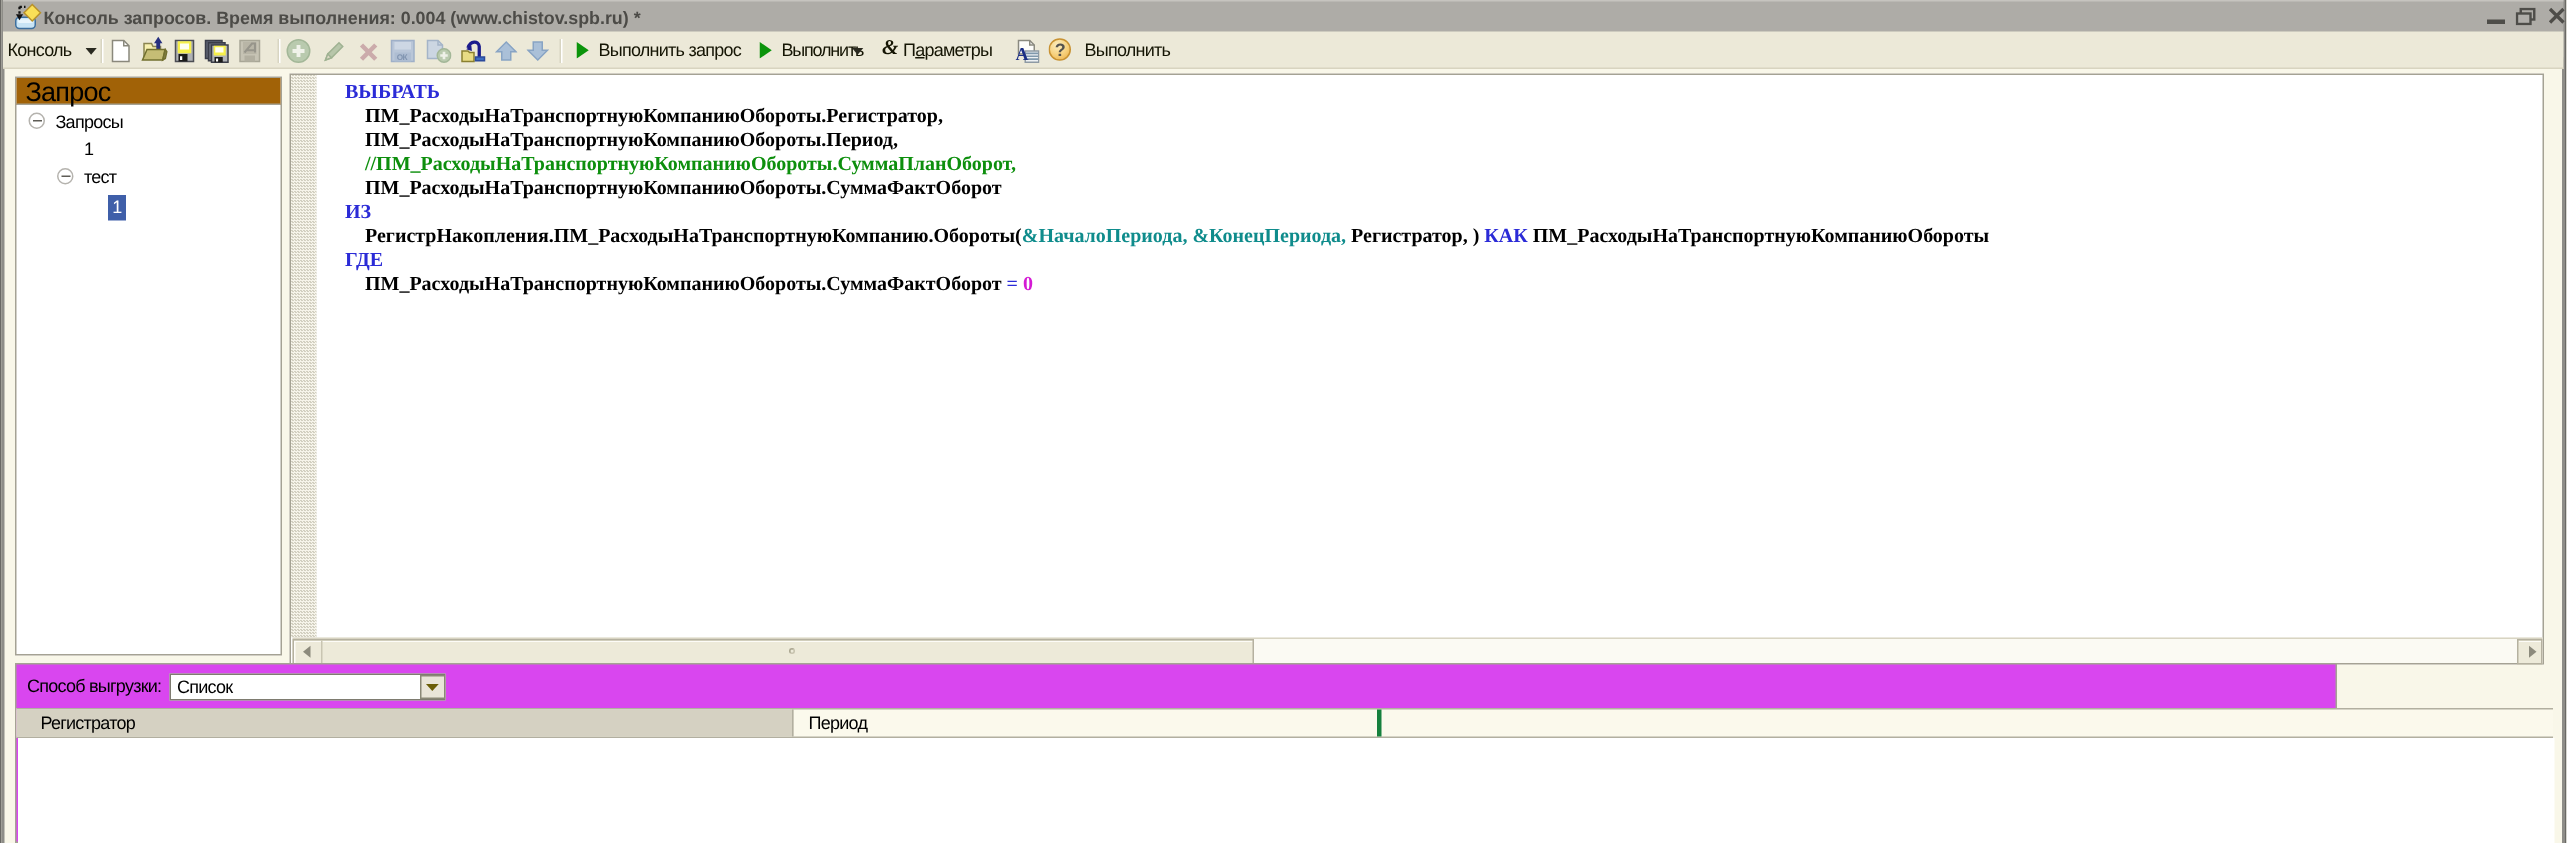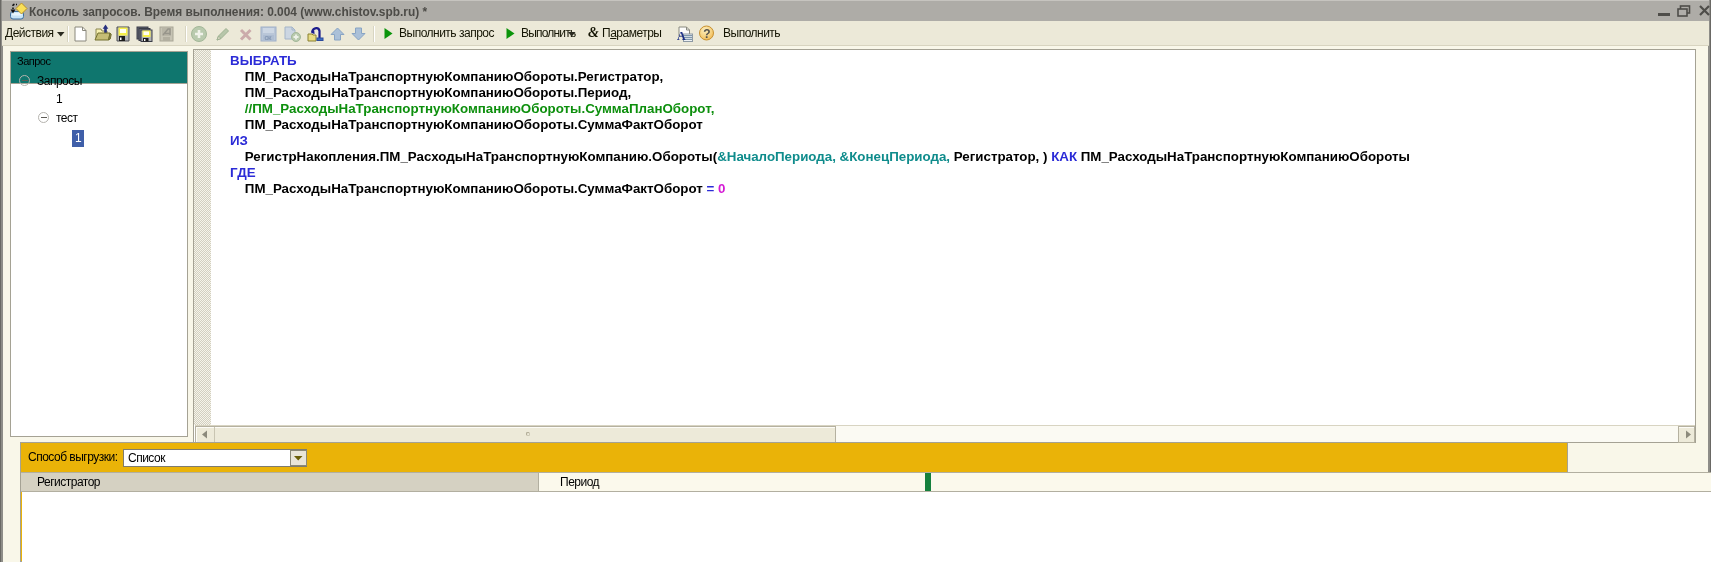--- a/index.html
+++ b/index.html
@@ -29,21 +29,21 @@
   <svg class="abs" style="left:1675px;top:4px" width="14" height="12" viewBox="0 0 14 12">
     <rect x="3.5" y="1" width="9" height="7" fill="none" stroke="#4e4d49" stroke-width="1.6"></rect>
     <rect x="1" y="4" width="9" height="7" fill="#b0aeaa" stroke="#4e4d49" stroke-width="1.6"></rect>
   </svg>
   <svg class="abs" style="left:1696px;top:4px" width="13" height="12" viewBox="0 0 13 12">
     <path d="M2 1 L11 10 M11 1 L2 10" stroke="#4e4d49" stroke-width="2.2"></path>
   </svg>
 </div>
 
 <div class="abs" style="left:2px;top:21px;width:1707px;height:25px;background:#ece9d8;border-bottom:1px solid #d8d4c0"></div>
-<div class="tlbtxt" style="left:5px">Действия</div>
+<div class="tlbtxt" style="left:5px">Консоль</div>
 <svg class="abs" style="left:57px;top:32px" width="8" height="5">
     <path d="M0 0 L7.5 0 L3.75 4.5 Z" fill="#2a2a20"></path>
   </svg>
 <div class="sep" style="left:67px"></div>
 
 <svg class="ico" style="left:74px;width:13px" viewBox="0 0 13 16">
     <path d="M1 1 H8.5 L12 4.5 V15 H1 Z" fill="#fff" stroke="#8a887c"></path>
     <path d="M8.5 1 L8.5 4.5 H12" fill="none" stroke="#8a887c"></path>
   </svg>
 
@@ -153,36 +153,36 @@
         <stop offset="0.55" stop-color="#f6cf7a"></stop>
         <stop offset="1" stop-color="#eaa83e"></stop>
       </radialGradient>
     </defs>
     <circle cx="7.5" cy="8" r="7" fill="url(#qg)" stroke="#c89232"></circle>
     <text x="4.2" y="12.5" font-size="12" font-weight="bold" fill="#55534e" font-family="Liberation Sans" letter-spacing="0">?</text>
   </svg>
 <div class="tlbtxt" style="left:723px">Выполнить</div>
 
 <div class="abs" style="left:10px;top:51px;width:178px;height:386px;border:1px solid #a5a294;background:#fff">
-  <div class="abs" style="left:0;top:0;width:176px;height:32px;background:#0f766e;border-bottom:1px solid #a5a294;line-height:18px;padding-left:6px;font-size:11px">Запрос</div>
+  <div class="abs" style="left:0;top:0;width:176px;height:18px;background:#a16207;border-bottom:1px solid #a5a294;line-height:18px;padding-left:6px;font-size:18px">Запрос</div>
   <div class="abs" style="left:8px;top:23px;width:11px;height:11px;border:1px solid #b5b3ae;border-radius:50%">
       <div style="position:absolute;left:1.5px;top:4px;width:6px;height:1px;background:#5e5c56"></div>
     </div>
   <div class="abs" style="left:26px;top:22px">Запросы</div>
   <div class="abs" style="left:45px;top:40px">1</div>
   <div class="abs" style="left:27px;top:60px;width:11px;height:11px;border:1px solid #b5b3ae;border-radius:50%">
       <div style="position:absolute;left:1.5px;top:4px;width:6px;height:1px;background:#5e5c56"></div>
     </div>
   <div class="abs" style="left:45px;top:59px">тест</div>
   <div class="abs" style="left:61px;top:78px;width:12px;height:17px;background:#3f5fa9;color:#fff;text-align:center;line-height:17px">1</div>
 </div>
 
 <div class="abs" style="left:193px;top:49px;width:1503px;height:394px;border:1px solid #a5a294;background:#fff">
   <div class="abs" style="left:0;top:0;width:17px;height:375px;background:repeating-conic-gradient(#d2cfc0 0% 25%,#f6f4ea 0% 50%);background-size:2px 2px"></div>
-  <pre class="abs" style="letter-spacing:0;left:36px;top:3px;font-family:Liberation Sans, sans-serif;font-size:13.34px;line-height:16px;font-weight:bold;color:#000"><span style="color:#2b2bd7">ВЫБРАТЬ</span>
+  <pre class="abs" style="letter-spacing:0;left:36px;top:3px;font-family:Liberation Serif, serif;font-size:13.34px;line-height:16px;font-weight:bold;color:#000"><span style="color:#2b2bd7">ВЫБРАТЬ</span>
     ПМ_РасходыНаТранспортнуюКомпаниюОбороты.Регистратор,
     ПМ_РасходыНаТранспортнуюКомпаниюОбороты.Период,
     <span style="color:#0d8f0d">//ПМ_РасходыНаТранспортнуюКомпаниюОбороты.СуммаПланОборот,</span>
     ПМ_РасходыНаТранспортнуюКомпаниюОбороты.СуммаФактОборот
 <span style="color:#2b2bd7">ИЗ</span>
     РегистрНакопления.ПМ_РасходыНаТранспортнуюКомпанию.Обороты(<span style="color:#0f8c8c">&amp;НачалоПериода,</span> <span style="color:#0f8c8c">&amp;КонецПериода,</span> Регистратор, ) <span style="color:#2b2bd7">КАК</span> ПМ_РасходыНаТранспортнуюКомпаниюОбороты
 <span style="color:#2b2bd7">ГДЕ</span>
     ПМ_РасходыНаТранспортнуюКомпаниюОбороты.СуммаФактОборот <span style="color:#2b2bd7">=</span> <span style="color:#d41ad4">0</span></pre>
 
   <div class="abs" style="left:1px;top:375px;width:1500px;height:17px;background:#fbfaf3;border-top:1px solid #d8d4c2">
@@ -192,26 +192,26 @@
       </svg>
     <div class="abs" style="left:19px;top:1px;width:1px;height:15px;background:#c9c5b2"></div>
     <div class="abs" style="left:331px;top:6px;width:4px;height:4px;border-radius:50%;border:1px solid #c6c2ae;border-top-color:#aaa690;border-left-color:#aaa690"></div>
     <div class="abs" style="left:1483px;top:0;width:17px;height:17px;background:#edead9;border:1px solid #b5b1a0;box-shadow:inset 0 1px 0 #fdfcf7"></div>
     <svg class="abs" style="left:1489px;top:4px" width="9" height="9">
         <path d="M2 0.5 L7 4.5 L2 8.5 Z" fill="#8c8a7c"></path>
       </svg>
   </div>
 </div>
 
-<div class="abs" style="left:20px;top:442px;width:1548px;height:120px;border:1px solid #a5a294;background:#eab308">
+<div class="abs" style="left:10px;top:442px;width:1548px;height:120px;border:1px solid #a5a294;background:#d946ef">
   <div class="abs" style="left:7px;top:7px">Способ выгрузки:</div>
   <div class="abs" style="left:102px;top:6px;width:184px;height:18px;background:#fff;border:1px solid #7e7c70">
     <div class="abs" style="left:4px;top:1px">Список</div>
     <div class="abs" style="left:166px;top:0;width:17px;height:16px;background:#e9e5d8;border:1px solid #8a8876"><svg width="15" height="14">
           <path d="M3 5 L11.5 5 L7.2 9.6 Z" fill="#6b5e08"></path>
         </svg></div>
   </div>
   <div class="abs" style="left:0;top:29px;width:1691px;height:20px;border-top:1px solid #b2afa0;border-bottom:1px solid #b2afa0;background:#fbf9ec">
     <div class="abs" style="left:0;top:0;width:518px;height:18px;background:#d5d1c2;border-right:1px solid #b2afa0;line-height:18px;padding-left:16px">Регистратор</div>
-    <div class="abs" style="left:519px;top:0;width:391px;height:18px;border-right:6px solid #15803d;line-height:18px;padding-left:20px">Период</div>
+    <div class="abs" style="left:519px;top:0;width:391px;height:18px;border-right:3px solid #15803d;line-height:18px;padding-left:9px">Период</div>
   </div>
   <div class="abs" style="left:1px;top:49px;width:1691px;height:70px;background:#fff"></div>
 </div>
 
 </body></html>

